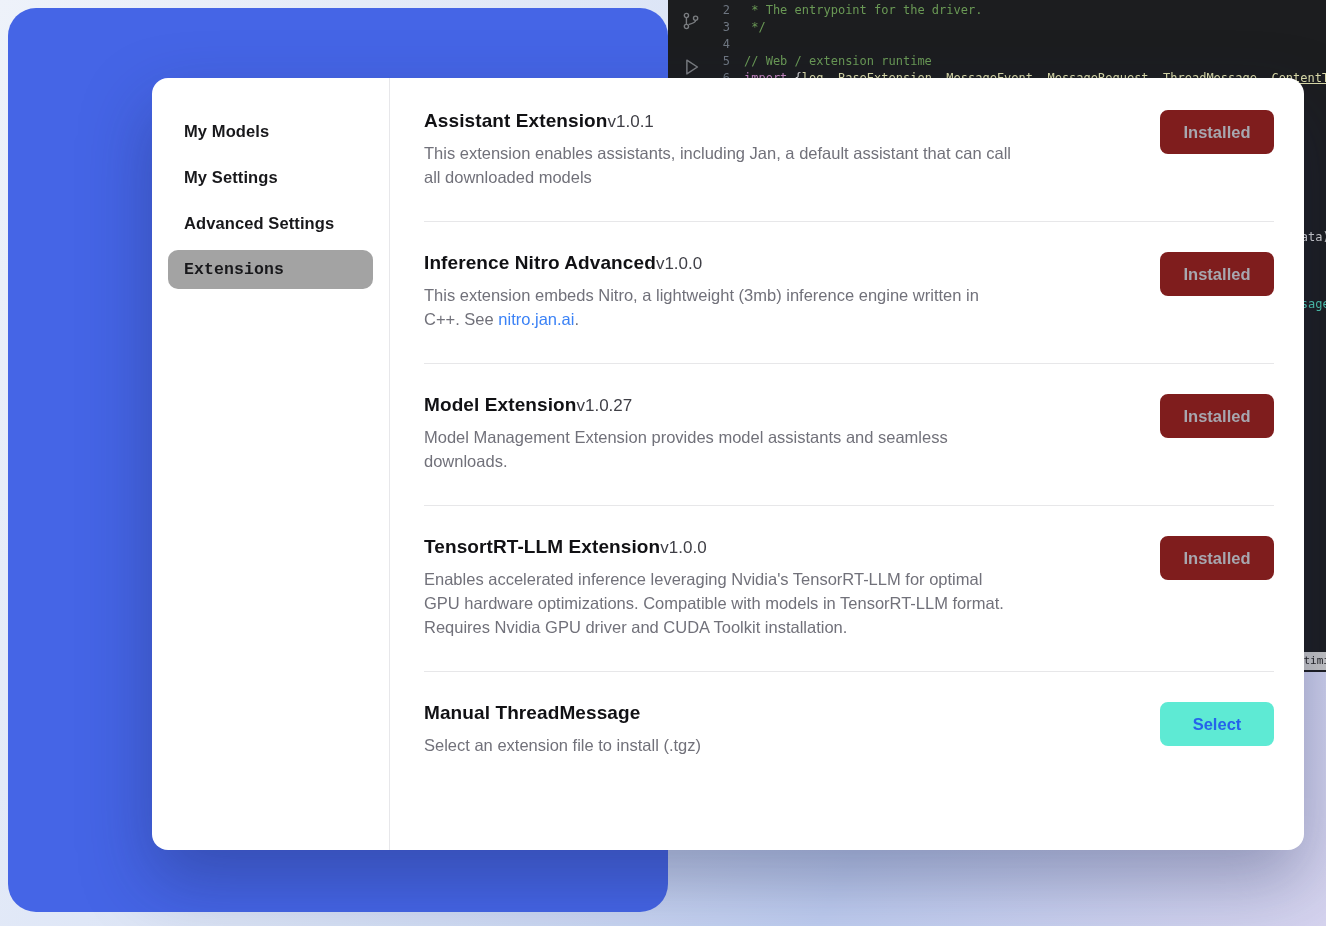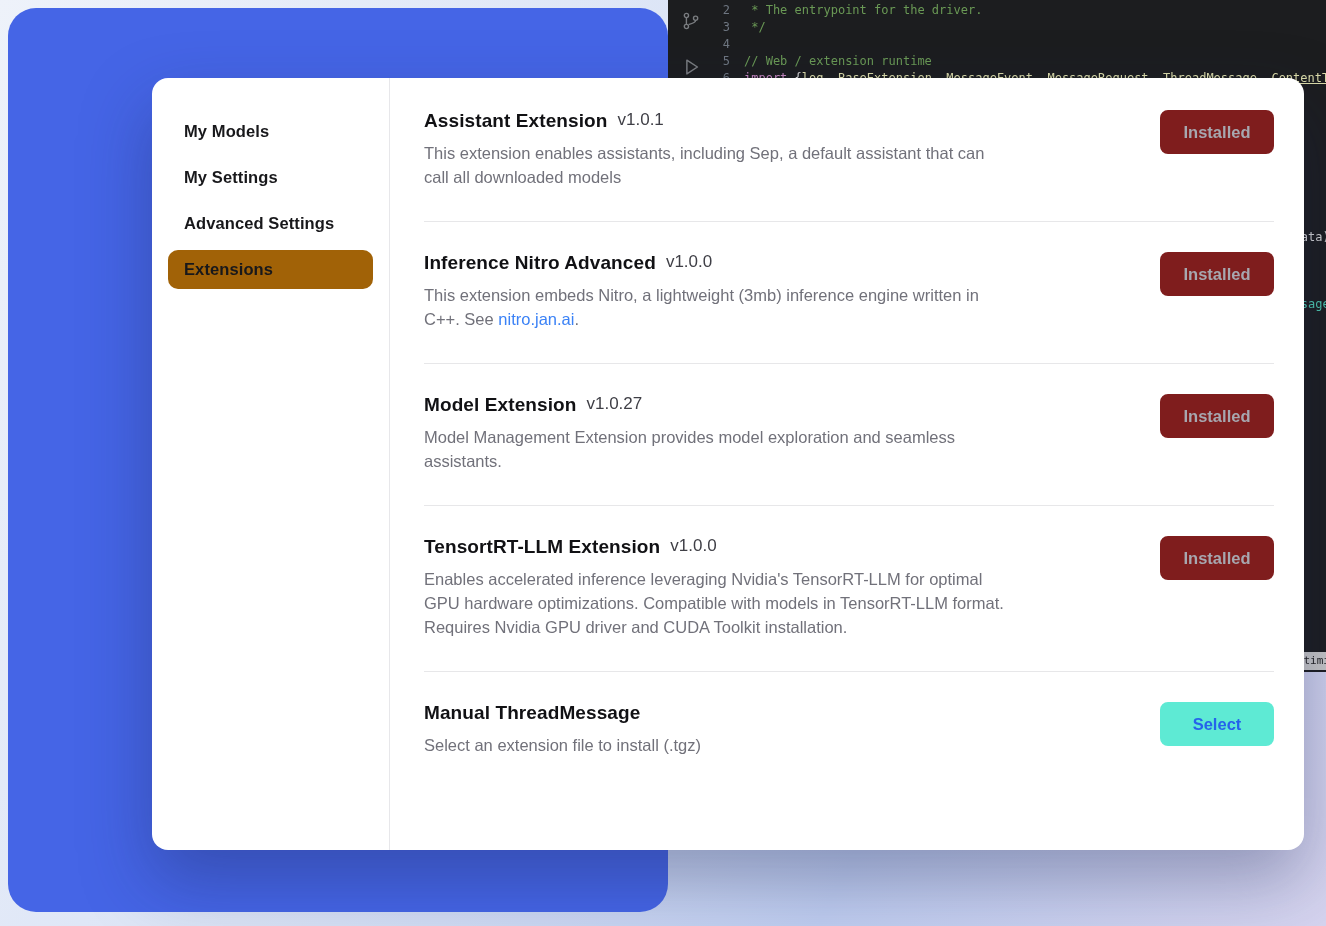--- a/index.html
+++ b/index.html
@@ -87,35 +87,35 @@
   .nav-item {
     padding: 10px 16px;
     margin-bottom: 7px;
     font-size: 16.5px;
     font-weight: 700;
     color: #18181b;
     border-radius: 10px;
     cursor: pointer;
     letter-spacing: .1px;
   }
-  .nav-item.active { background: #a16207; }
+  .nav-item.active { background: #a3a3a3; font-family: Liberation Mono, monospace; }
 
   .modal-content {
     flex: 1;
     padding: 32px 30px 0 34px;
     overflow: hidden;
   }
   .ext-row {
     display: flex;
     justify-content: space-between;
     align-items: flex-start;
     gap: 24px;
   }
   .ext-info { width: 588px; }
-  .ext-title-line { display: flex; align-items: flex-start; gap: 10px; }
+  .ext-title-line { display: flex; align-items: flex-end; }
   .ext-name {
     font-size: 19px; font-weight: 700; color: #111114;
     letter-spacing: .1px;
   }
   .ext-version { font-size: 17px; color: #3f3f46; }
   .ext-desc {
     margin-top: 9px;
     font-size: 16.5px;
     line-height: 24px;
     color: #71717a;
@@ -194,21 +194,21 @@
   </div>
 
   <div class="modal-content">
 
     <div class="ext-row">
       <div class="ext-info">
         <div class="ext-title-line">
           <span class="ext-name">Assistant Extension</span>
           <span class="ext-version">v1.0.1</span>
         </div>
-        <p class="ext-desc">This extension enables assistants, including Sep, a default assistant that can call all downloaded models</p>
+        <p class="ext-desc">This extension enables assistants, including Jan, a default assistant that can call all downloaded models</p>
       </div>
       <button class="btn installed">Installed</button>
     </div>
     <hr class="divider">
 
     <div class="ext-row">
       <div class="ext-info">
         <div class="ext-title-line">
           <span class="ext-name">Inference Nitro Advanced</span>
           <span class="ext-version">v1.0.0</span>
@@ -218,21 +218,21 @@
       <button class="btn installed">Installed</button>
     </div>
     <hr class="divider">
 
     <div class="ext-row">
       <div class="ext-info">
         <div class="ext-title-line">
           <span class="ext-name">Model Extension</span>
           <span class="ext-version">v1.0.27</span>
         </div>
-        <p class="ext-desc">Model Management Extension provides model exploration and seamless assistants.</p>
+        <p class="ext-desc">Model Management Extension provides model assistants and seamless downloads.</p>
       </div>
       <button class="btn installed">Installed</button>
     </div>
     <hr class="divider">
 
     <div class="ext-row">
       <div class="ext-info">
         <div class="ext-title-line">
           <span class="ext-name">TensortRT-LLM Extension</span>
           <span class="ext-version">v1.0.0</span>

